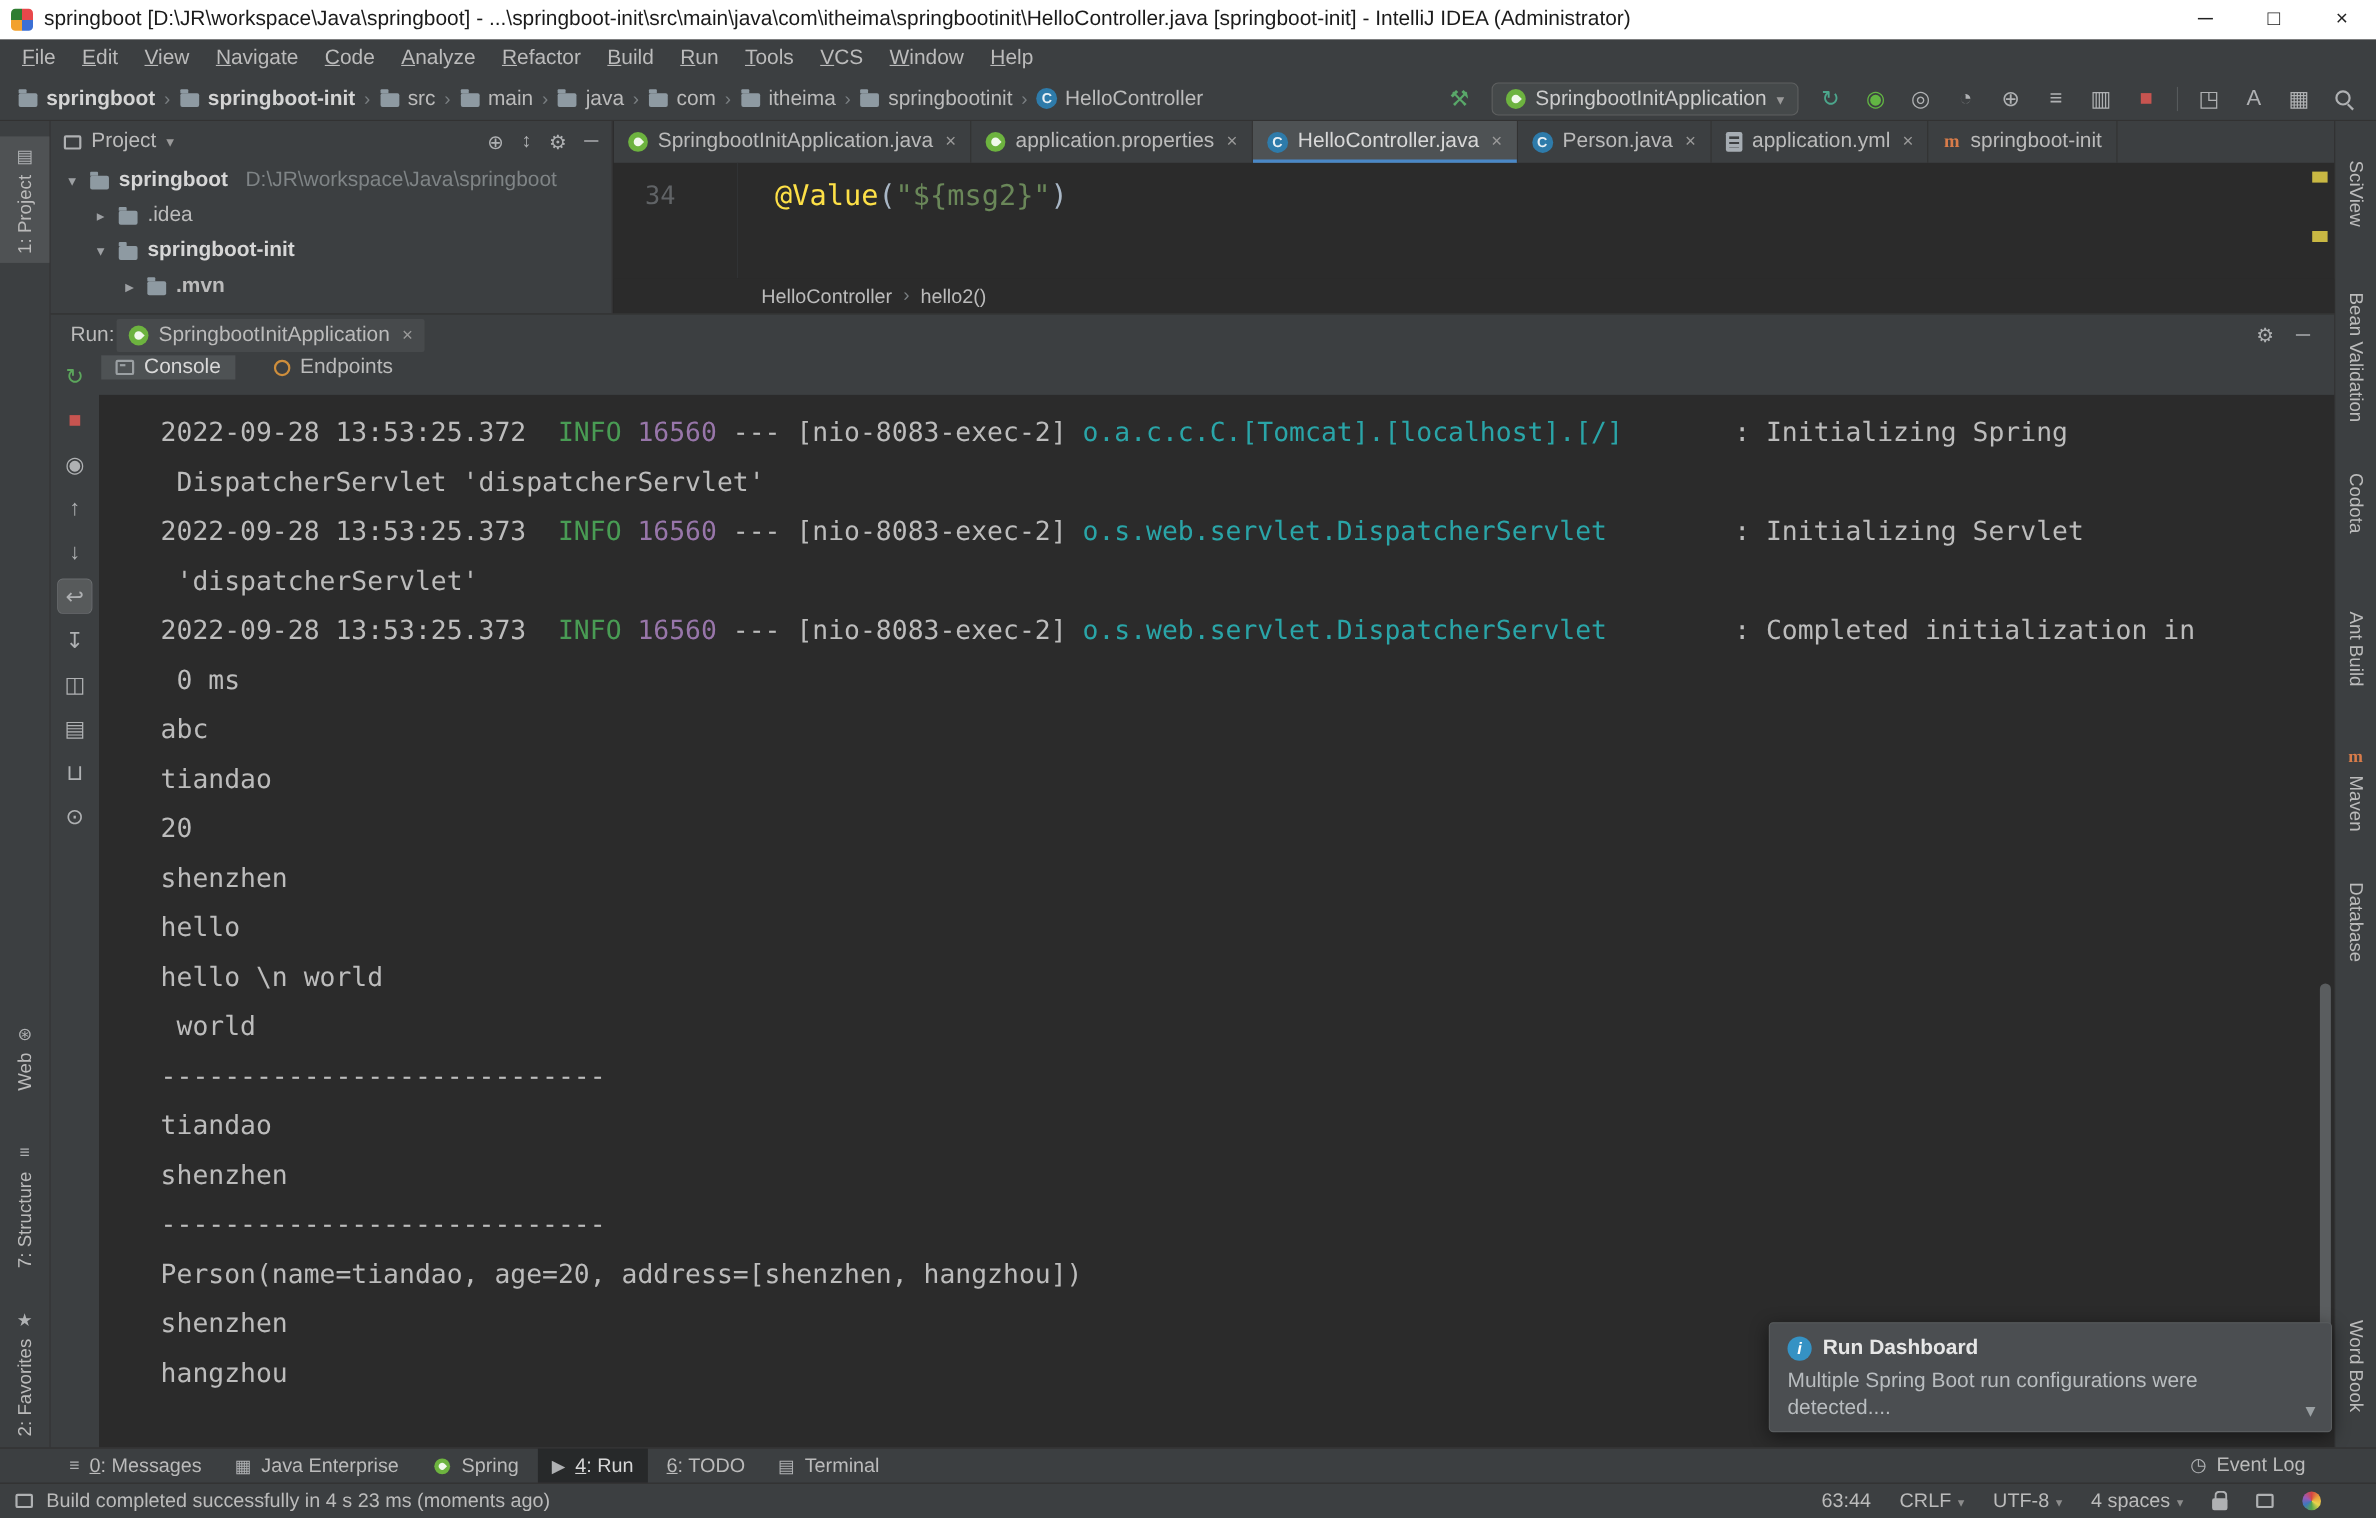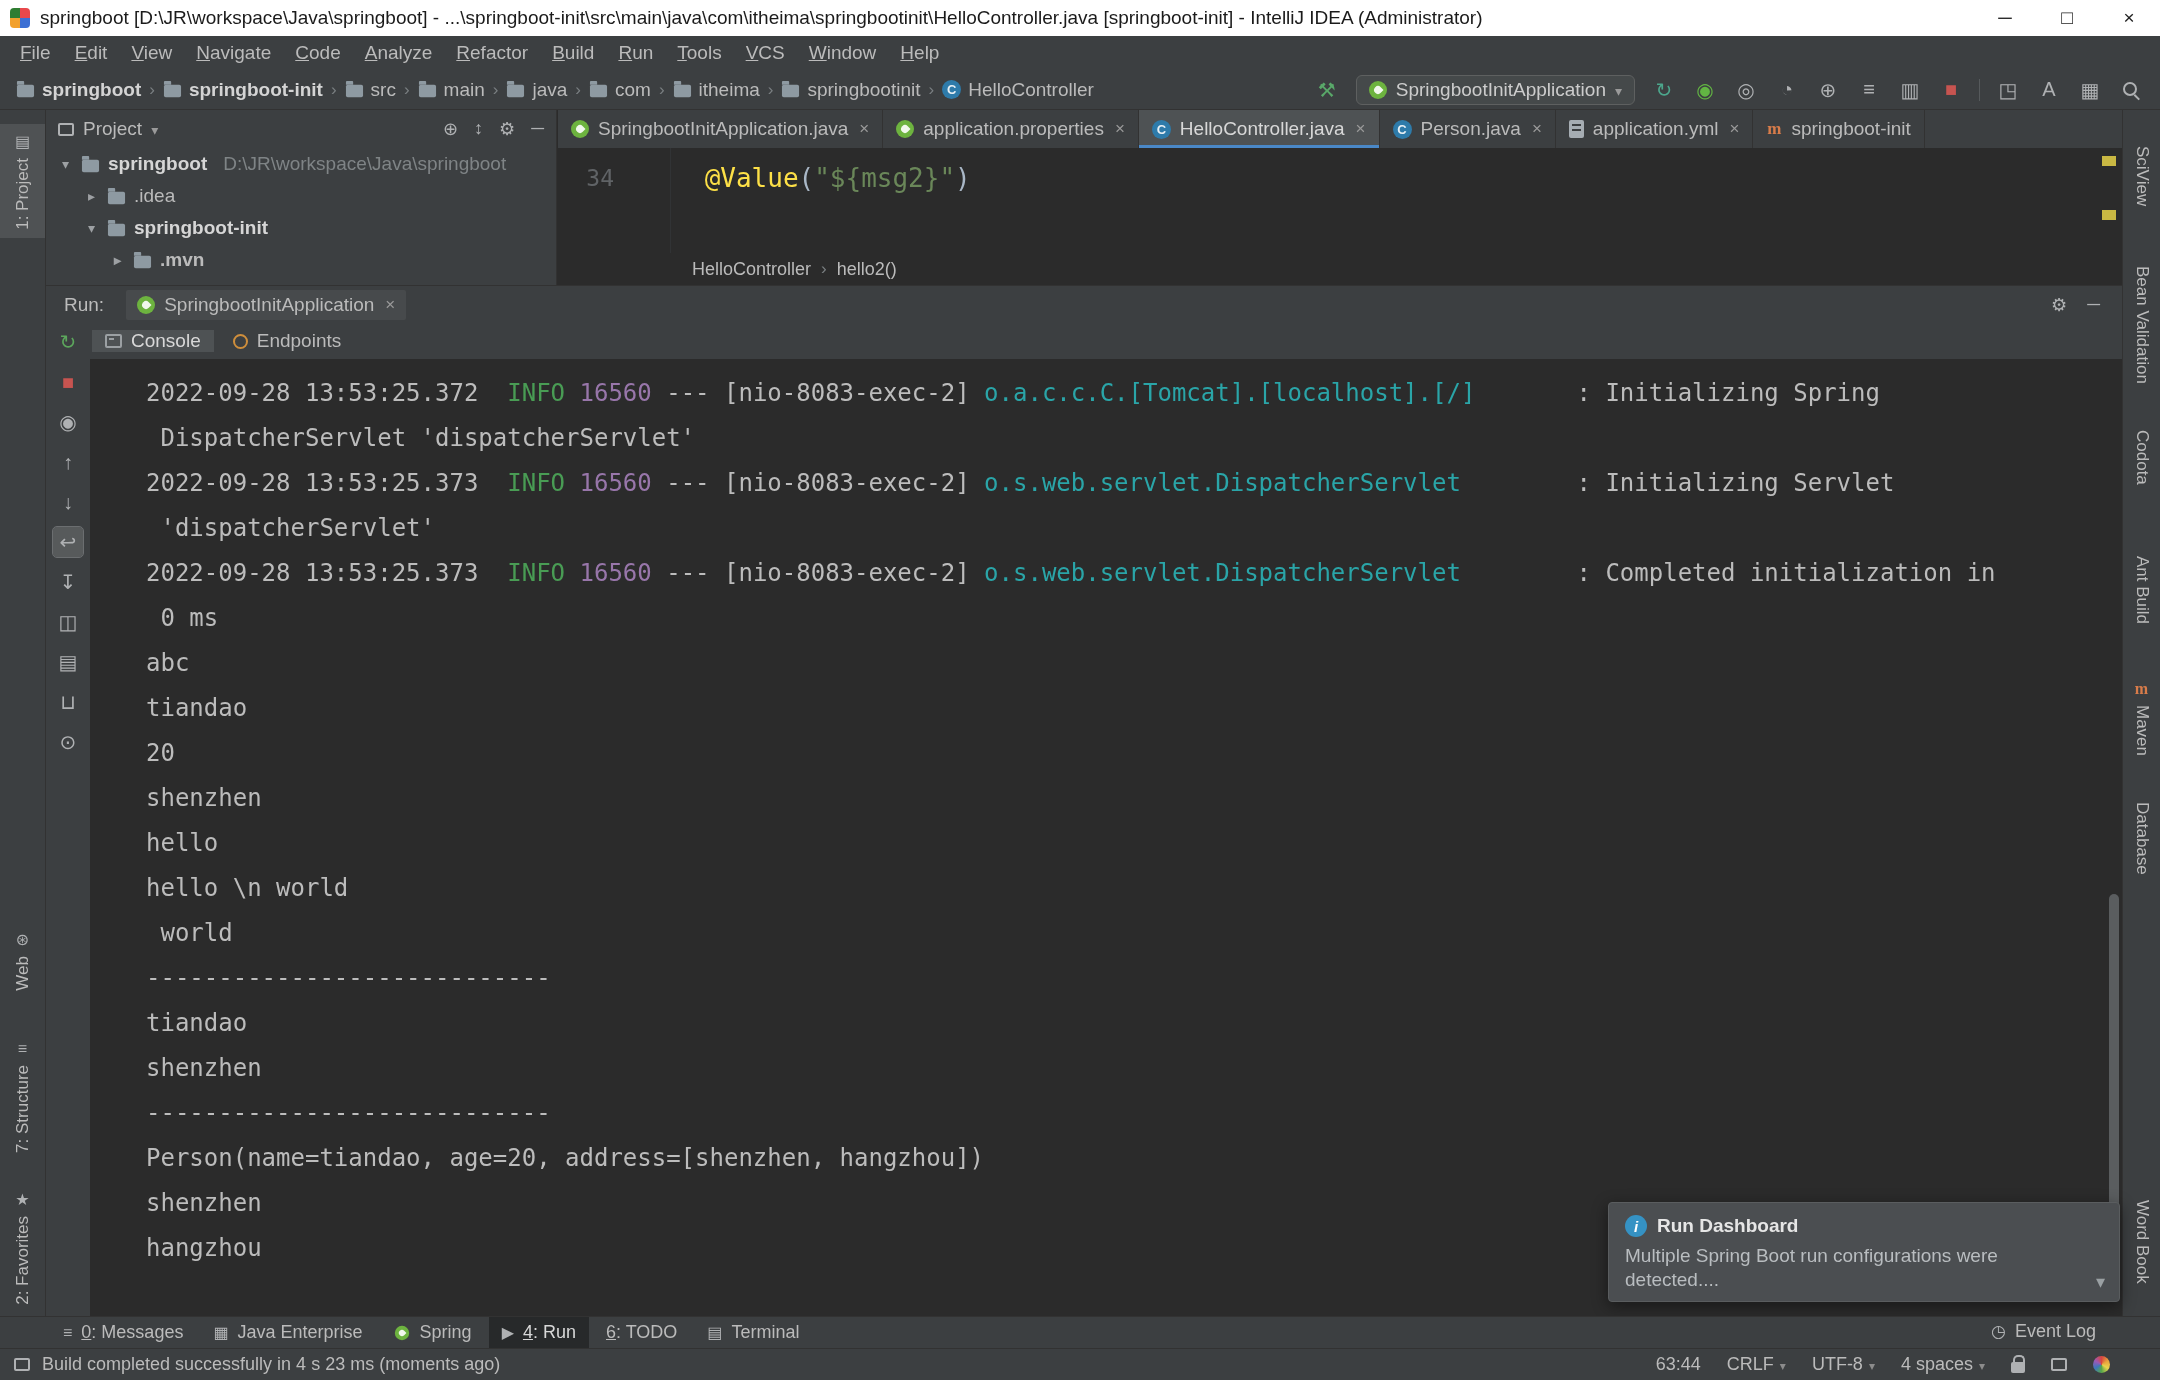--- a/index.html
+++ b/index.html
@@ -65,24 +65,24 @@
 .lnum{width:84px;text-align:right;color:#606366;padding-right:28px;font-size:23px;flex:none}
 .ecode{white-space:pre}
 .tok-def{color:#A9B7C6}.tok-ann{color:#fde047}.tok-str{color:#6A8759}.tok-kw{color:#CC7832}.tok-field{color:#9876AA}
 .mark{position:absolute;right:6px;width:14px;height:10px;background:#C9B843}
 .m1{top:8px}.m2{top:62px}
 .ebread{height:32px;display:flex;align-items:center;padding-left:134px;gap:9px;color:#BBBBBB;font-size:18px;background:#2B2B2B}
 .ebc{color:#BBBBBB}
 
 
 .runpanel{position:absolute;left:46px;top:285px;right:38px;bottom:64px;background:#3C3F41;border-top:1px solid #323232}
-.rphead{height:37px;display:flex;align-items:center;padding-left:18px;gap:22px;color:#BBBBBB;font-size:19px}
+.rphead{height:37px;display:flex;align-items:center;padding-left:18px;gap:2px;color:#BBBBBB;font-size:19px}
 .runtab{display:flex;align-items:center;gap:9px;padding:4px 11px;background:rgba(255,255,255,.06);border-radius:2px}
 .rpicons{margin-left:auto;display:flex;gap:20px;padding-right:22px;color:#AFB1B3;font-size:18px}
-.viewbar{height:36px;display:flex;align-items:center;gap:6px;padding-left:46px}
+.viewbar{height:36px;display:flex;align-items:flex-start;gap:22px;padding-left:46px}
 .view{display:flex;align-items:center;gap:9px;padding:0 13px;color:#BBBBBB;font-size:19px}
 .view.active{background:#4E5254;color:#D8D8D8}
 .runstrip{position:absolute;left:0;top:37px;width:44px;bottom:0;display:flex;flex-direction:column;align-items:center;padding-top:4px;gap:10px}
 .rsi{width:30px;height:30px;display:flex;align-items:center;justify-content:center;font-size:20px;color:#AFB1B3;border-radius:4px}
 .rsi.selected{background:rgba(255,255,255,.14);outline:1px solid #6B6E70}
 .console{position:absolute;left:44px;top:73px;right:0;bottom:0;background:#2B2B2B;font-family:"DejaVu Sans Mono",monospace;font-size:24px;padding:12px 0 0 56px;overflow:hidden}
 .cline{height:45px;line-height:45px;white-space:pre}
 .cc-d{color:#BCBCBC}.cc-g{color:#499C54}.cc-p{color:#9876AA}.cc-c{color:#2AA5A8}
 .cscroll{position:absolute;right:3px;top:608px;width:10px;height:400px;background:#5A5D5F;border-radius:5px}
 

